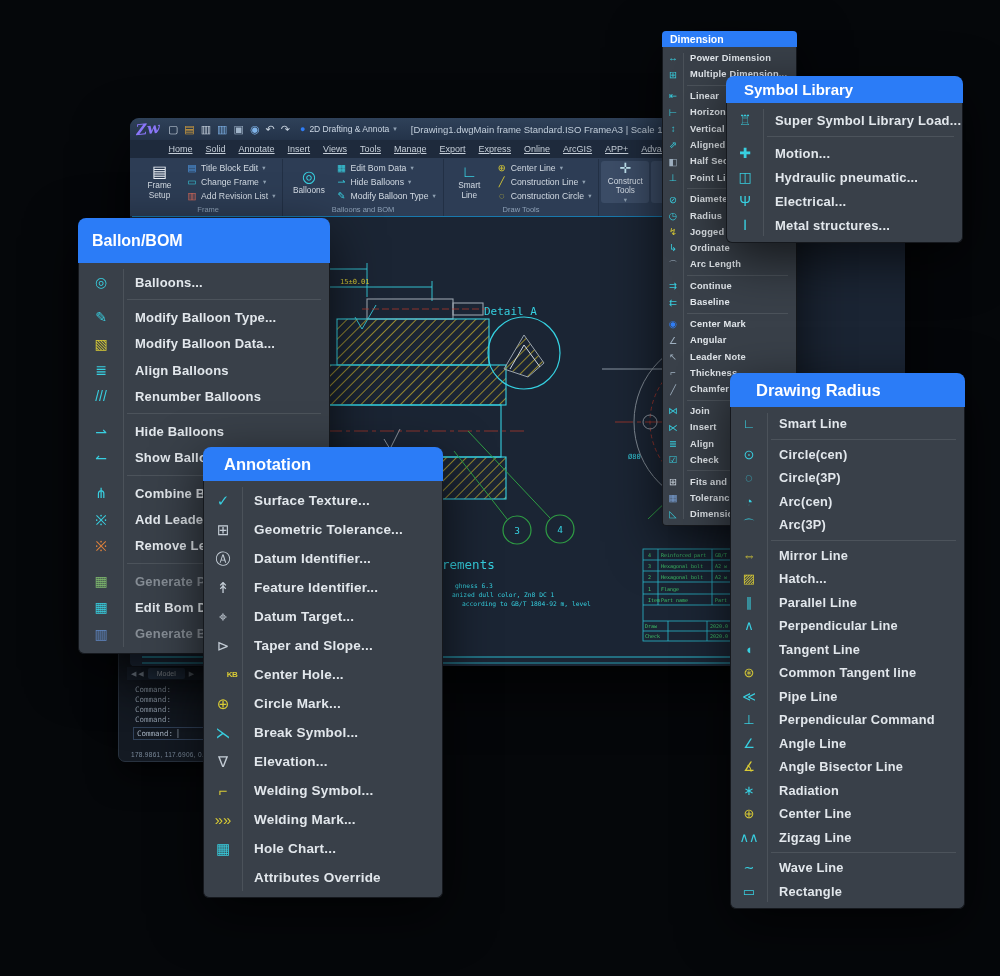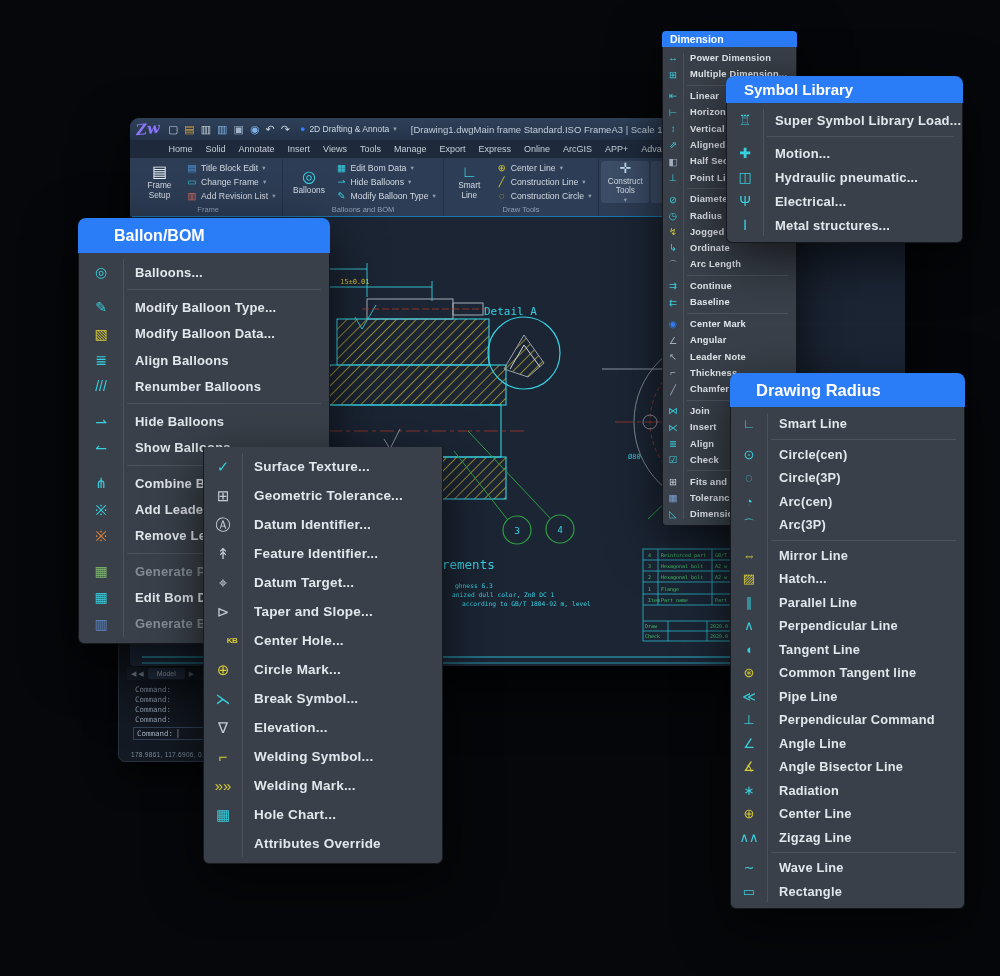--- a/index.html
+++ b/index.html
@@ -25,21 +25,21 @@
   .logo { font-family:"DejaVu Serif",serif; font-style:italic; font-weight:bold; font-size:15px;
     color:#8a76f9; margin-right:8px; transform:rotate(-6deg); }
   .qat { display:flex; align-items:center; gap:6px; }
   .qicon { font-size:11px; line-height:11px; cursor:default; }
   .wspill { display:flex; align-items:center; gap:4px; margin-left:10px; font-size:8.5px; color:#ccd7e4; }
   .wsdot { font-size:9px; }
   .wsarrow { font-size:7px; color:#8fa0b2; }
   .doctitle { margin-left:14px; font-size:9.5px; color:#c2cedb; white-space:nowrap; overflow:hidden; text-overflow:ellipsis; max-width:330px; }
 
   .tabsrow { display:flex; align-items:center; height:18px; background:#1e2a3c; padding-left:32px; }
-  .tab { font-size:9px; color:#c6cfd9; line-height:18px; padding:0 6.5px; white-space:nowrap; }
+  .tab { font-size:9px; color:#c6cfd9; line-height:18px; padding:0 6.5px; white-space:nowrap;text-decoration:underline; }
   .tab.active { color:#46a4f8; background:#142030; box-shadow:inset 0 0 0 1px #2e5d90; }
   .tabmore { font-size:10px; color:#9aa8b8; padding:0 5px; }
 
   .ribbon { display:flex; height:58px; background:#2d3d55; padding:1px 4px 0 4px; }
   .rgroup { display:flex; flex-direction:column; border-right:1px solid #22304525; border-right:1px solid #223045; padding:0 2px; }
   .rgrow { display:flex; flex:1; align-items:stretch; }
   .rbig { width:47px; display:flex; flex-direction:column; align-items:center; justify-content:center;
     font-size:8.3px; color:#d5dde6; line-height:1.12; text-align:center; }
   .bicon { font-size:16px; line-height:17px; margin-bottom:1px; }
   .rsmalls { display:flex; flex-direction:column; justify-content:center; gap:1px; padding-right:2px; }
@@ -68,21 +68,21 @@
   .mi-lb { padding-left:12px; font-size:var(--fs); font-weight:600; color:#e2e7ec; white-space:nowrap; letter-spacing:.2px; }
   .mi.dis .mi-lb { color:#868d95; }
   .msep { height:1px; background:#4c535b; margin:var(--sepm) 8px var(--sepm) var(--sepl); }
 
   .p-dim { left:662px; top:14px; width:135px; z-index:3;margin-top:17px; --row:16.3px; --fs:9.3px; --icfs:9.5px; --iconw:20px; --iconline:20px; --sepm:2.2px; --sepl:24px; }
   .p-dim .phead { height:16px; font-size:10.5px; padding-left:8px; border-radius:4px 4px 0 0; }
   .p-dim .pbody { padding:3px 0; border-radius:0 0 4px 4px; }
   .p-dim .mi-lb { padding-left:7px; }
 
   .p-bb  { left:78px;  top:218px; width:252px; z-index:4; --row:26.3px; --fs:13px; --icfs:14px; --iconw:44px; --iconline:44px; --sepm:4px; --sepl:48px; }
-  .p-bb .phead { height:35px; font-size:16px; padding-left:36px; }
+  .p-bb .phead { height:45px; font-size:16px; padding-left:14px; }
   .p-bb .pbody { padding:6px 0; }
 
   .p-sl  { left:726px; top:76px;  width:237px; z-index:5; --row:24px; --fs:13px; --icfs:14px; --iconw:36px; --iconline:36px; --sepm:4px; --sepl:40px; }
   .p-sl .phead { height:27px; font-size:15px; padding-left:18px; }
   .p-sl .pbody { padding:5px 0; }
 
   .p-an  { left:203px; top:447px; width:240px; z-index:6; --row:29px; --fs:13.5px; --icfs:15px; --iconw:38px; --iconline:38px; --sepm:4px; --sepl:42px; }
   .p-an .phead { height:34px; font-size:16.5px; padding-left:21px; }
   .p-an .pbody { padding:5px 0; }
 
@@ -602,20 +602,23 @@
           <span class="mi-lb">Electrical...</span>
         </div>
         <div class="mi">
           <span class="mi-ic" style="color: rgb(56, 207, 224);">Ⅰ</span>
           <span class="mi-lb">Metal structures...</span>
         </div>
       </div>
   </div>
 
   <div class="panel p-an">
+    <div class="phead">
+        <span>Annotation</span>
+      </div>
     <div class="pbody">
         <div class="mi">
           <span class="mi-ic" style="color: rgb(56, 207, 224);">✓</span>
           <span class="mi-lb">Surface Texture...</span>
         </div>
         <div class="mi">
           <span class="mi-ic" style="color: rgb(195, 204, 213);">⊞</span>
           <span class="mi-lb">Geometric Tolerance...</span>
         </div>
         <div class="mi">

